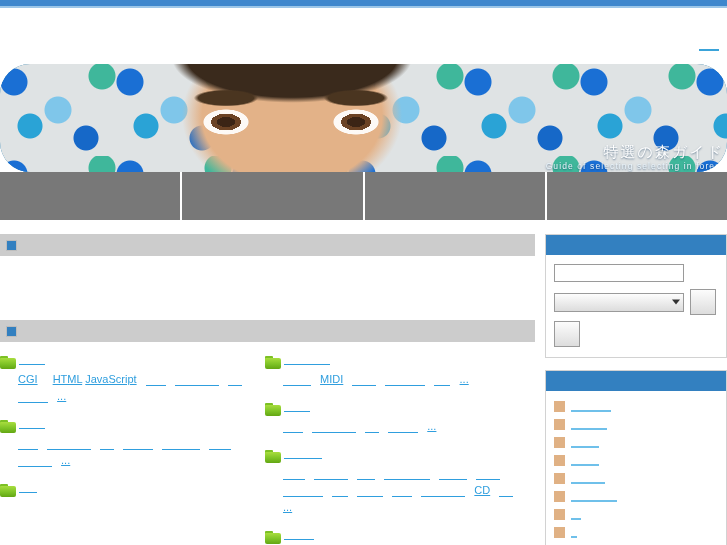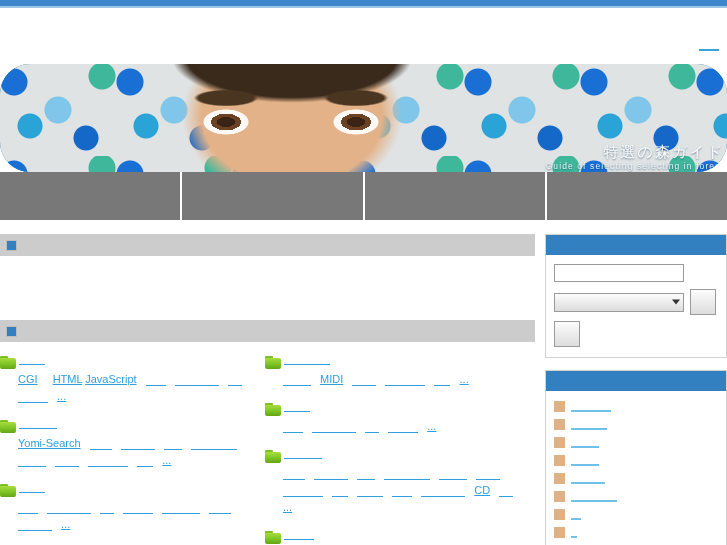--- a/index.html
+++ b/index.html
@@ -348,38 +348,20 @@
             <a style="margin-right: 0;">HTML</a>
             <a style="margin-right: 6px;">JavaScript</a>
             <a style="display: inline-block; width: 20px; height: 11px; border-bottom: 1.5px solid rgb(47, 158, 222); margin-right: 6px; vertical-align: middle; text-decoration: none;"></a>
             <a style="display: inline-block; width: 44px; height: 11px; border-bottom: 1.5px solid rgb(47, 158, 222); margin-right: 6px; vertical-align: middle; text-decoration: none;"></a>
             <a style="display: inline-block; width: 14px; height: 11px; border-bottom: 1.5px solid rgb(47, 158, 222); margin-right: 6px; vertical-align: middle; text-decoration: none;"></a>
             <a style="display: inline-block; width: 30px; height: 11px; border-bottom: 1.5px solid rgb(47, 158, 222); margin-right: 6px; vertical-align: middle; text-decoration: none;"></a>
             <a style="margin-right: 6px;">...</a>
           </div>
         </div>
 
-        <div class="cat-block">
-          <div class="cat-head">
-            <span class="folder-icon"></span>
-            <span class="cat-name" style="display: inline-block; width: 38px; height: 11px; border-bottom: 1.5px solid rgb(47, 158, 222); margin-right: 6px; vertical-align: middle; text-decoration: none;"></span>
-          </div>
-          <div class="cat-links">
-            <a style="margin-right: 6px;">Yomi-Search</a>
-            <a style="display: inline-block; width: 22px; height: 11px; border-bottom: 1.5px solid rgb(47, 158, 222); margin-right: 6px; vertical-align: middle; text-decoration: none;"></a>
-            <a style="display: inline-block; width: 34px; height: 11px; border-bottom: 1.5px solid rgb(47, 158, 222); margin-right: 6px; vertical-align: middle; text-decoration: none;"></a>
-            <a style="display: inline-block; width: 18px; height: 11px; border-bottom: 1.5px solid rgb(47, 158, 222); margin-right: 6px; vertical-align: middle; text-decoration: none;"></a>
-            <a style="display: inline-block; width: 46px; height: 11px; border-bottom: 1.5px solid rgb(47, 158, 222); margin-right: 6px; vertical-align: middle; text-decoration: none;"></a>
-            <a style="display: inline-block; width: 28px; height: 11px; border-bottom: 1.5px solid rgb(47, 158, 222); margin-right: 6px; vertical-align: middle; text-decoration: none;"></a>
-            <a style="display: inline-block; width: 24px; height: 11px; border-bottom: 1.5px solid rgb(47, 158, 222); margin-right: 6px; vertical-align: middle; text-decoration: none;"></a>
-            <a style="display: inline-block; width: 40px; height: 11px; border-bottom: 1.5px solid rgb(47, 158, 222); margin-right: 6px; vertical-align: middle; text-decoration: none;"></a>
-            <a style="display: inline-block; width: 16px; height: 11px; border-bottom: 1.5px solid rgb(47, 158, 222); margin-right: 6px; vertical-align: middle; text-decoration: none;"></a>
-            <a style="margin-right: 6px;">...</a>
-          </div>
-        </div>
 
         <div class="cat-block">
           <div class="cat-head">
             <span class="folder-icon"></span>
             <span class="cat-name" style="display: inline-block; width: 26px; height: 11px; border-bottom: 1.5px solid rgb(47, 158, 222); margin-right: 6px; vertical-align: middle; text-decoration: none;"></span>
           </div>
           <div class="cat-links">
             <a style="display: inline-block; width: 20px; height: 11px; border-bottom: 1.5px solid rgb(47, 158, 222); margin-right: 6px; vertical-align: middle; text-decoration: none;"></a>
             <a style="display: inline-block; width: 44px; height: 11px; border-bottom: 1.5px solid rgb(47, 158, 222); margin-right: 6px; vertical-align: middle; text-decoration: none;"></a>
             <a style="display: inline-block; width: 14px; height: 11px; border-bottom: 1.5px solid rgb(47, 158, 222); margin-right: 6px; vertical-align: middle; text-decoration: none;"></a>

